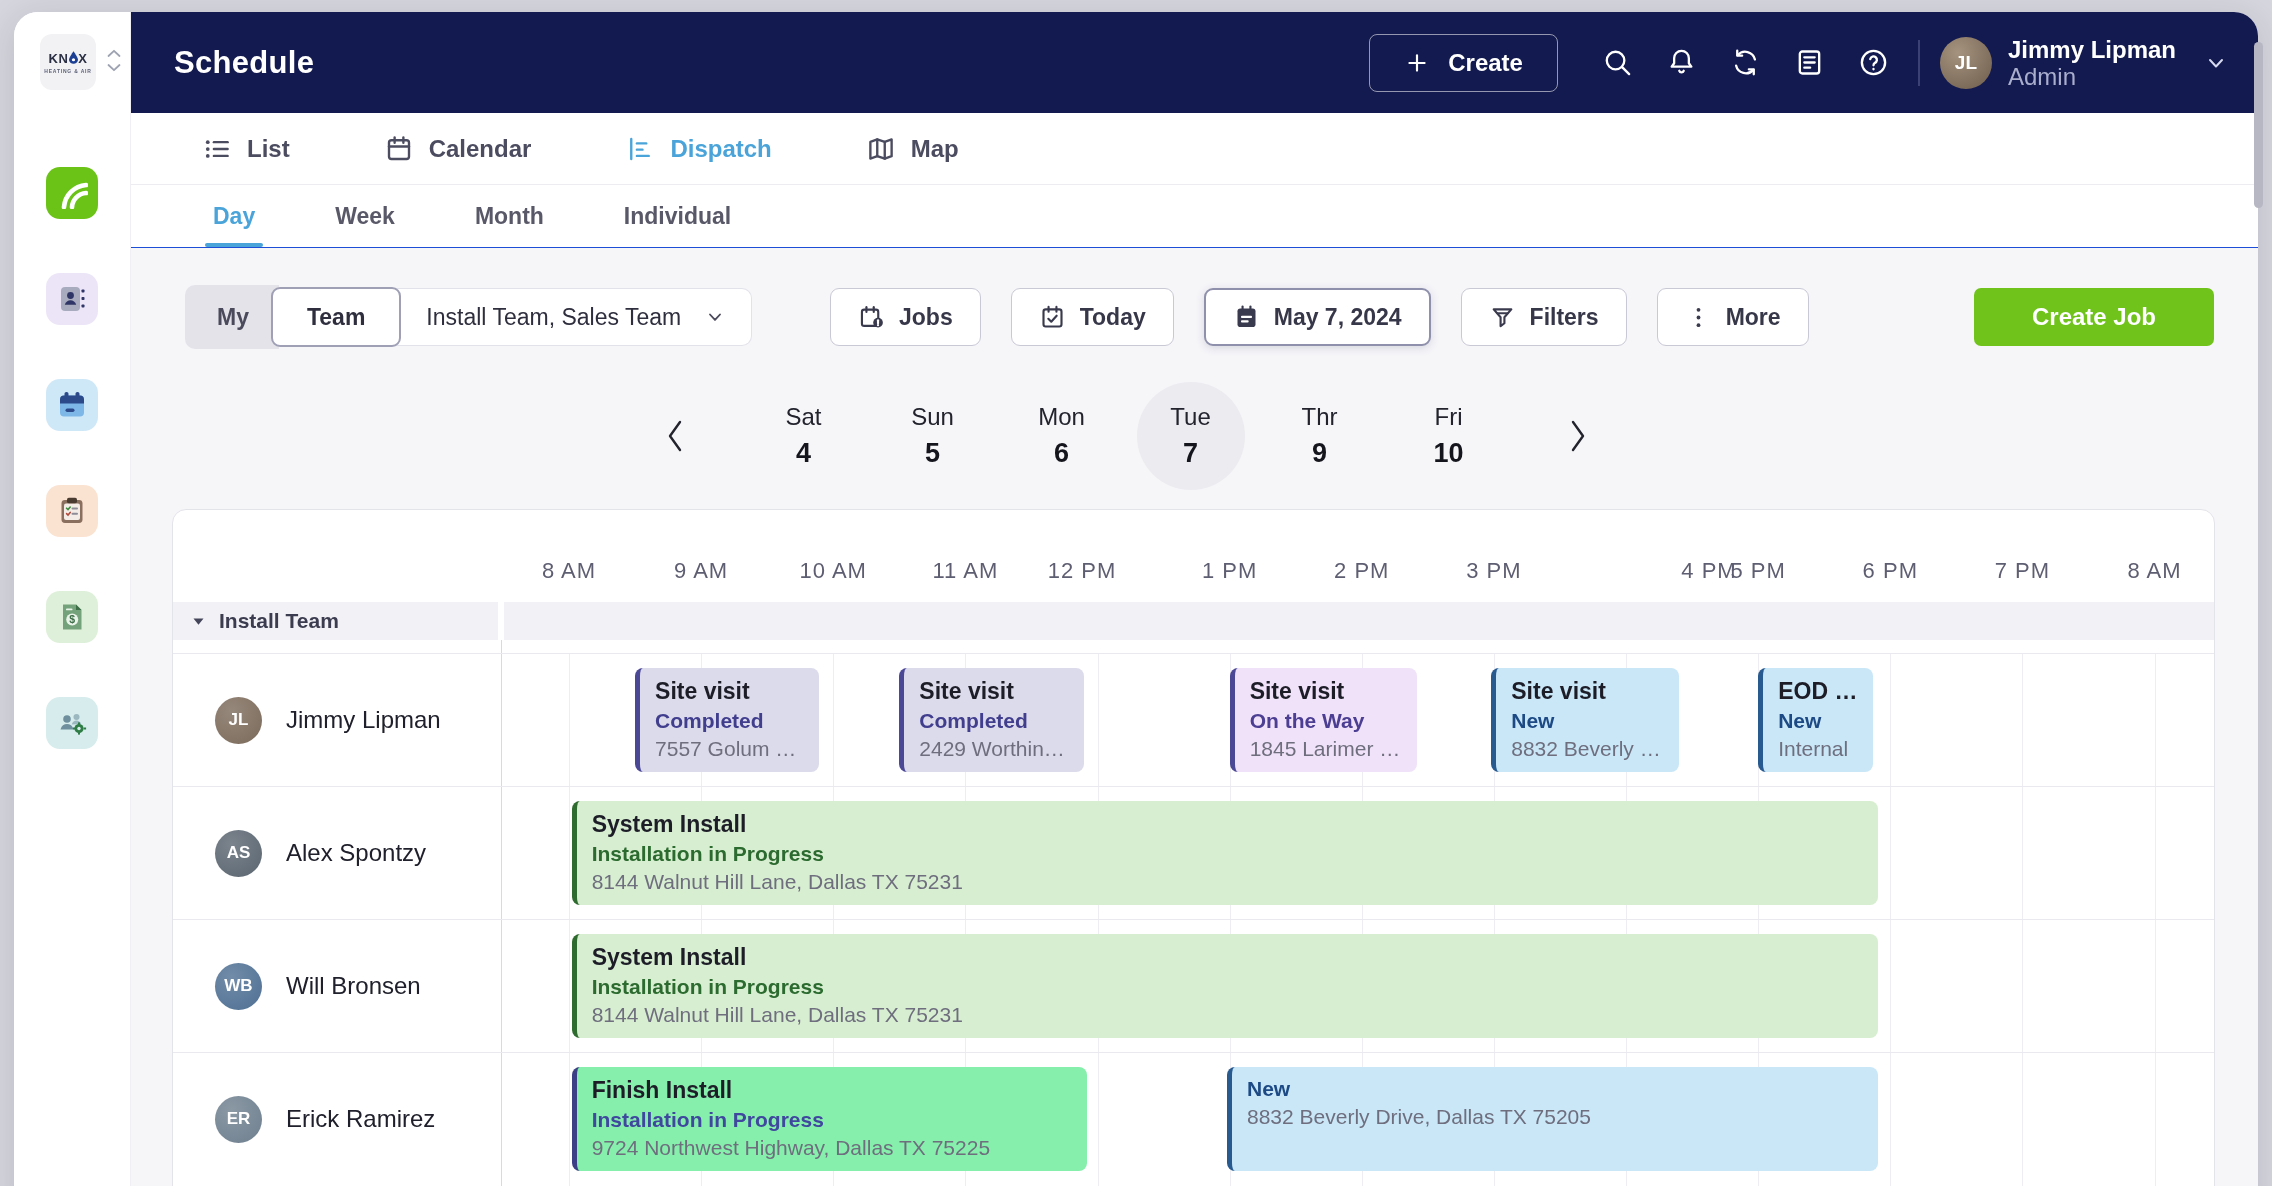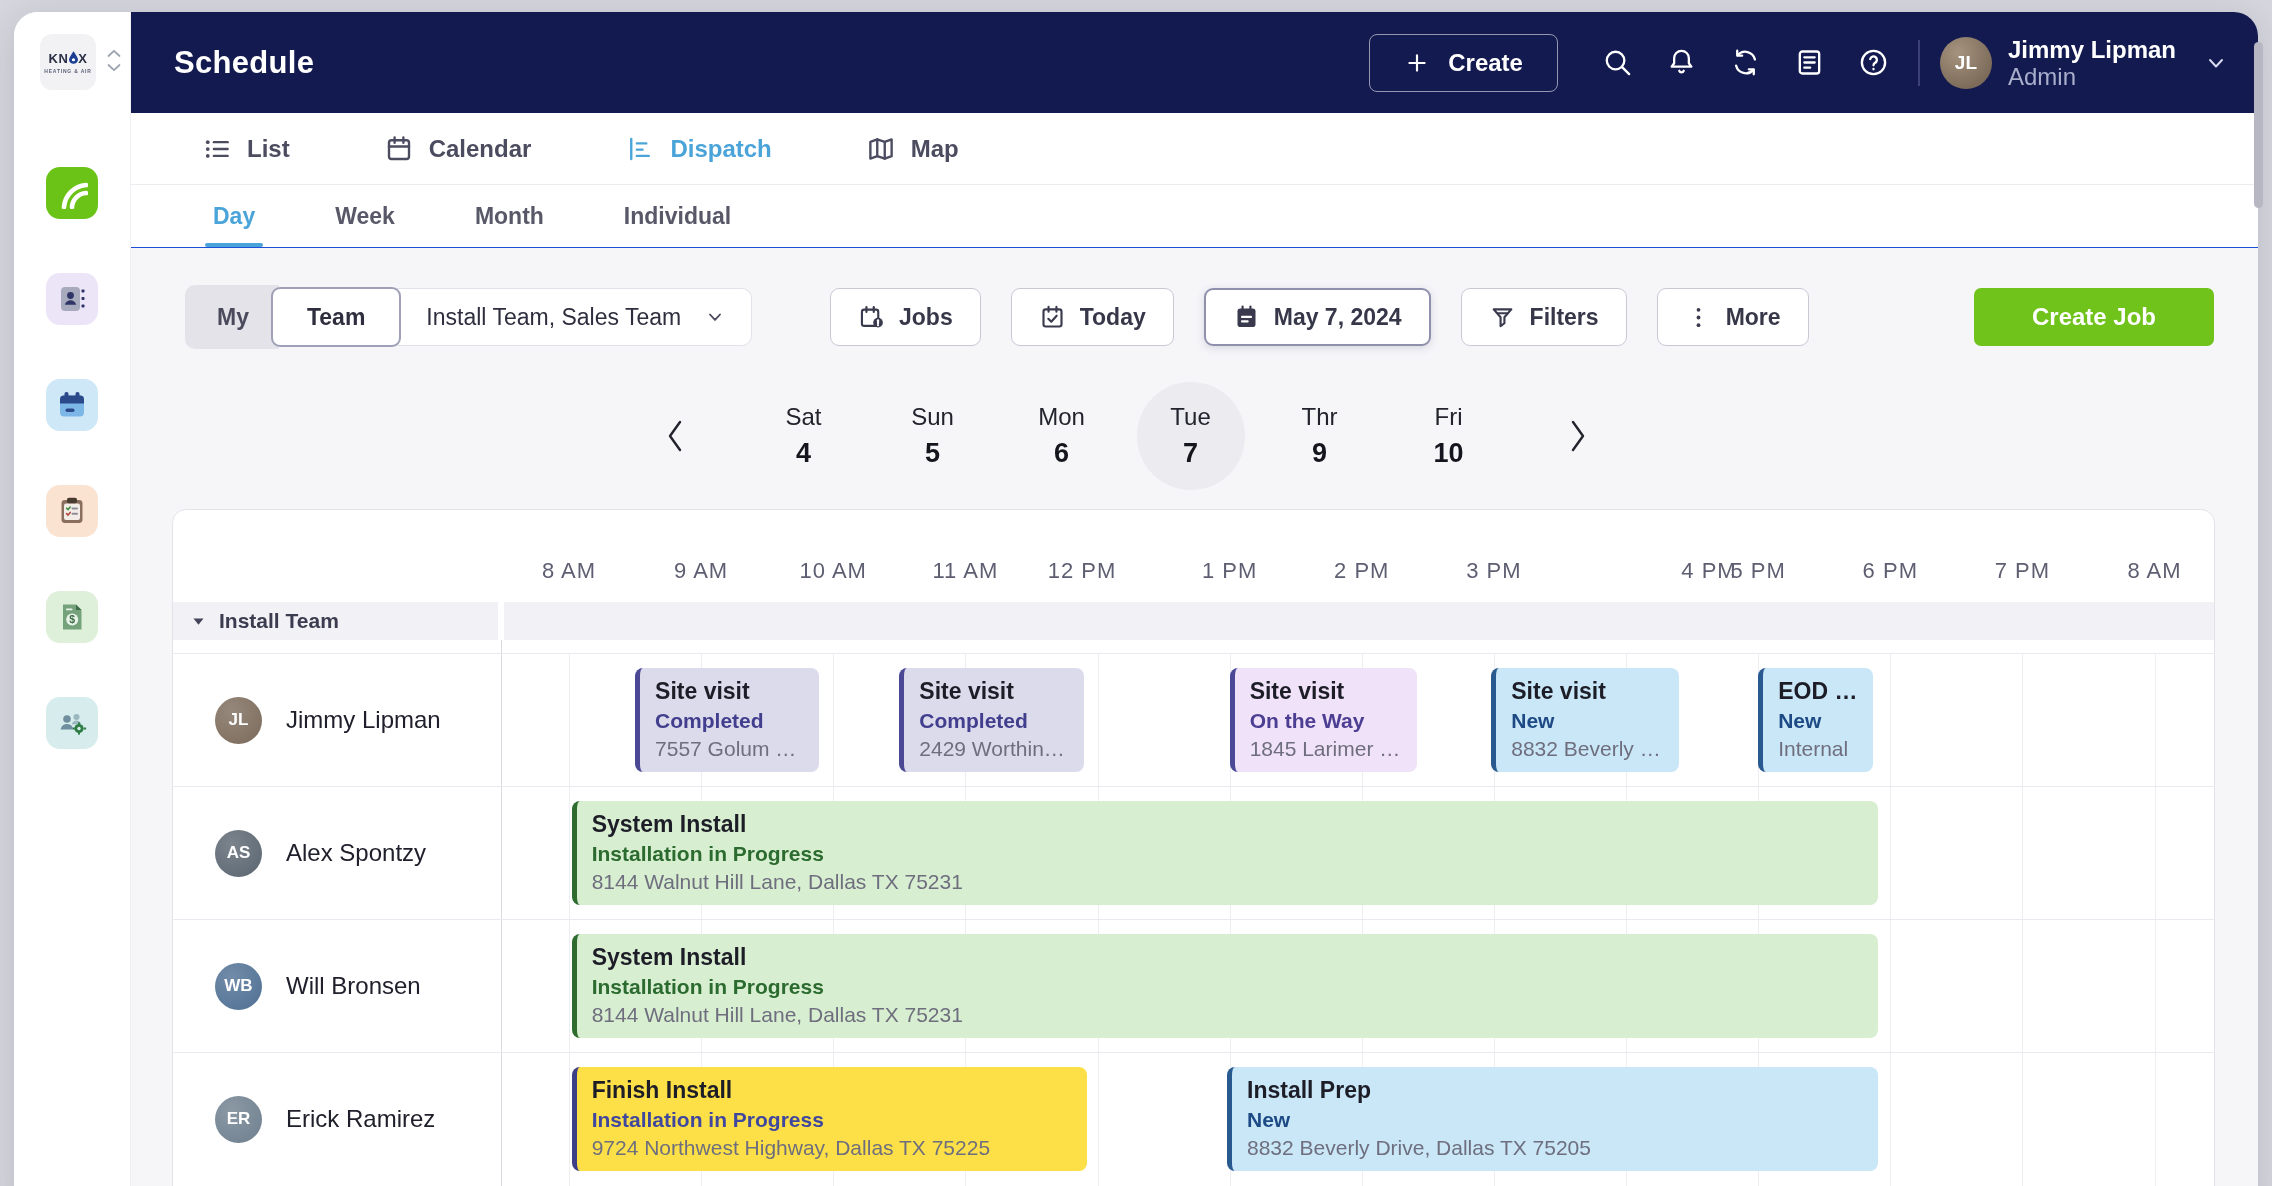--- a/index.html
+++ b/index.html
@@ -106,21 +106,21 @@
   .prow-grid{position:relative;flex:1;}
   .job{position:absolute;top:14px;height:104px;border-radius:8px;border-left:5px solid;box-sizing:border-box;
        padding:8px 14px 0 15px;overflow:hidden;cursor:pointer;}
   .job .jt{font-size:23px;font-weight:bold;color:#1d1d28;line-height:31px;white-space:nowrap;overflow:hidden;text-overflow:ellipsis;}
   .job .js{font-size:21px;font-weight:600;line-height:28px;white-space:nowrap;overflow:hidden;text-overflow:ellipsis;}
   .job .jd{font-size:21px;color:#6e6e7e;line-height:28px;white-space:nowrap;overflow:hidden;text-overflow:ellipsis;}
   .job.completed{background:#dcdbeb;border-color:#4b4896;} .job.completed .js{color:#413e8e;}
   .job.ontheway{background:#f0e2f8;border-color:#4b4896;} .job.ontheway .js{color:#4c3e92;}
   .job.new{background:#c9e7f7;border-color:#28598f;} .job.new .js{color:#1d4a85;}
   .job.inprogress{background:#d8eed1;border-color:#2e6b2e;} .job.inprogress .js{color:#2c6b30;}
-  .job.inprogress-indigo{background:#fde047;border-color:#3c3f85;} .job.inprogress-indigo .js{color:#3f479e;}
+  .job.inprogress-indigo{background:#86efac;border-color:#3c3f85;} .job.inprogress-indigo .js{color:#3f479e;}
 </style>
 </head>
 <body>
 
 <div class="page">
   <div class="window">
 
     <div class="sidebar">
       <div class="logo-box">
         <div class="logo-knox">
@@ -517,21 +517,20 @@
                 <div class="avatar" style="background: radial-gradient(circle at 35% 30%, rgba(110, 127, 142, 0.8), rgb(110, 127, 142));">ER</div>
                 <div class="pname">Erick Ramirez</div>
               </div>
               <div class="prow-grid">
                 <div class="job inprogress-indigo" style="left: 70.6426px; width: 515.271px;">
                   <div class="jt">Finish Install</div>
                   <div class="js">Installation in Progress</div>
                   <div class="jd">9724 Northwest Highway, Dallas TX 75225</div>
                 </div>
                 <div class="job new" style="left: 726.007px; width: 651.365px;">
-                  <div class="jt">Install Prep</div>
                   <div class="js">New</div>
                   <div class="jd">8832 Beverly Drive, Dallas TX 75205</div>
                 </div>
               </div>
             </div>
           </div>
       </div>
 
     </div>
   </div>

